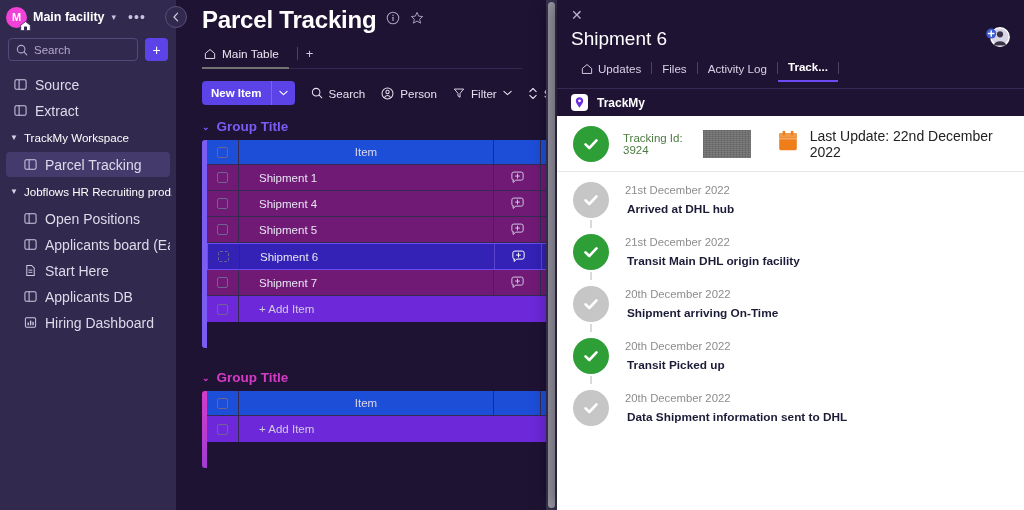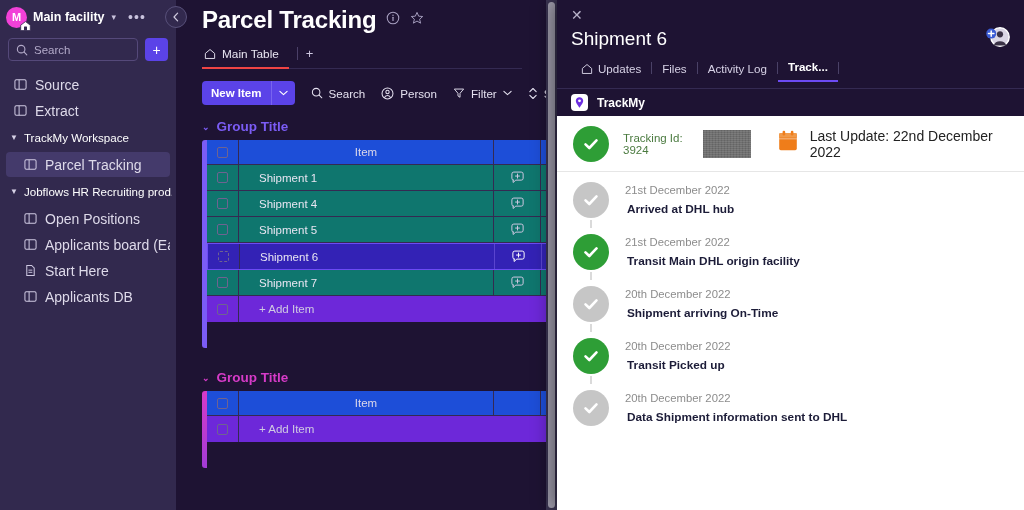--- a/index.html
+++ b/index.html
@@ -94,21 +94,21 @@
   .board-head { padding: 6px 0 0 26px; }
   .board-title-row { display: flex; align-items: center; gap: 10px; }
   .board-title { color: #ffffff; font-size: 24px; font-weight: 700; letter-spacing: -0.2px; }
   .title-ico { color: #a79fc0; }
 
   .tabs { display: flex; align-items: center; gap: 0; margin-top: 9px; border-bottom: 1px solid #342a52; width: 320px;}
   .tab {
     display: flex; align-items: center; gap: 6px;
     padding: 3px 10px 6px 2px; margin-right: 8px;
     color: #e9e6f2; font-size: 11.8px;
-    border-bottom: 2px solid #ef4444;
+    border-bottom: 2px solid #737373;
     position: relative; top: 1px;
   }
   .tab-sep { width: 1px; height: 13px; background: #4b4068; margin: 0 8px 5px 0; }
   .tab-plus { color: #cfc9e2; font-size: 13px; padding-bottom: 5px; }
 
   .toolbar { display: flex; align-items: center; gap: 16px; margin-top: 12px; }
   .newitem {
     display: flex; align-items: stretch; height: 24px;
     border-radius: 4px; overflow: hidden; background: #5b43e8;
   }
@@ -127,21 +127,21 @@
   .group-title .caret { font-size: 9px; }
   .tbl { position: relative; width: 420px; }
   .tbl-accent {
     position: absolute; left: 0; top: 0; width: 5px; height: 100%;
     border-radius: 3px 0 0 3px;
   }
   .row {
     display: flex; align-items: center; height: 26px;
     border-bottom: 1px solid #342a52;
     margin-left: 5px;
-    background: #0f766e;
+    background: #701a75;
   }
   .row.head { background: #1d4ed8; height: 25px; }
   .row .cb {
     width: 32px; display: flex; align-items: center; justify-content: center;
     border-right: 1px solid #342a52; height: 100%;
   }
   .cbox { width: 11px; height: 11px; border: 1px solid #6e6391; border-radius: 2px; }
   .cbox.dashed { border-style: dashed; }
   .row .c-item {
     flex: 0 0 255px; height: 100%;
@@ -367,20 +367,31 @@
       <div class="nav-item indent">
         <span class="ico">
           <svg width="13" height="13" viewBox="0 0 14 14">
               <rect x="1" y="2" width="12" height="10" rx="1.5" fill="none" stroke="#cfc9e2" stroke-width="1.1"></rect>
               <line x1="5.5" y1="2" x2="5.5" y2="12" stroke="#cfc9e2" stroke-width="1.1"></line>
             </svg>
         </span>
         <span>Applicants DB</span>
       </div>
 
+      <div class="nav-item indent">
+        <span class="ico">
+          <svg width="13" height="13" viewBox="0 0 14 14">
+              <rect x="1.5" y="2" width="11" height="10" rx="1.3" fill="none" stroke="#cfc9e2" stroke-width="1.1"></rect>
+              <rect x="3.8" y="7" width="1.5" height="3" fill="#cfc9e2"></rect>
+              <rect x="6.4" y="5" width="1.5" height="5" fill="#cfc9e2"></rect>
+              <rect x="9" y="6.2" width="1.5" height="3.8" fill="#cfc9e2"></rect>
+            </svg>
+        </span>
+        <span>Hiring Dashboard</span>
+      </div>
     </div>
   </div>
 
   <div class="collapse-btn">
     <svg width="8" height="10" viewBox="0 0 8 10">
         <polyline points="5.6,1.2 2,5 5.6,8.8" fill="none" stroke="#cfcade" stroke-width="1.2" stroke-linecap="round" stroke-linejoin="round"></polyline>
       </svg>
   </div>
 
   <div class="board">

